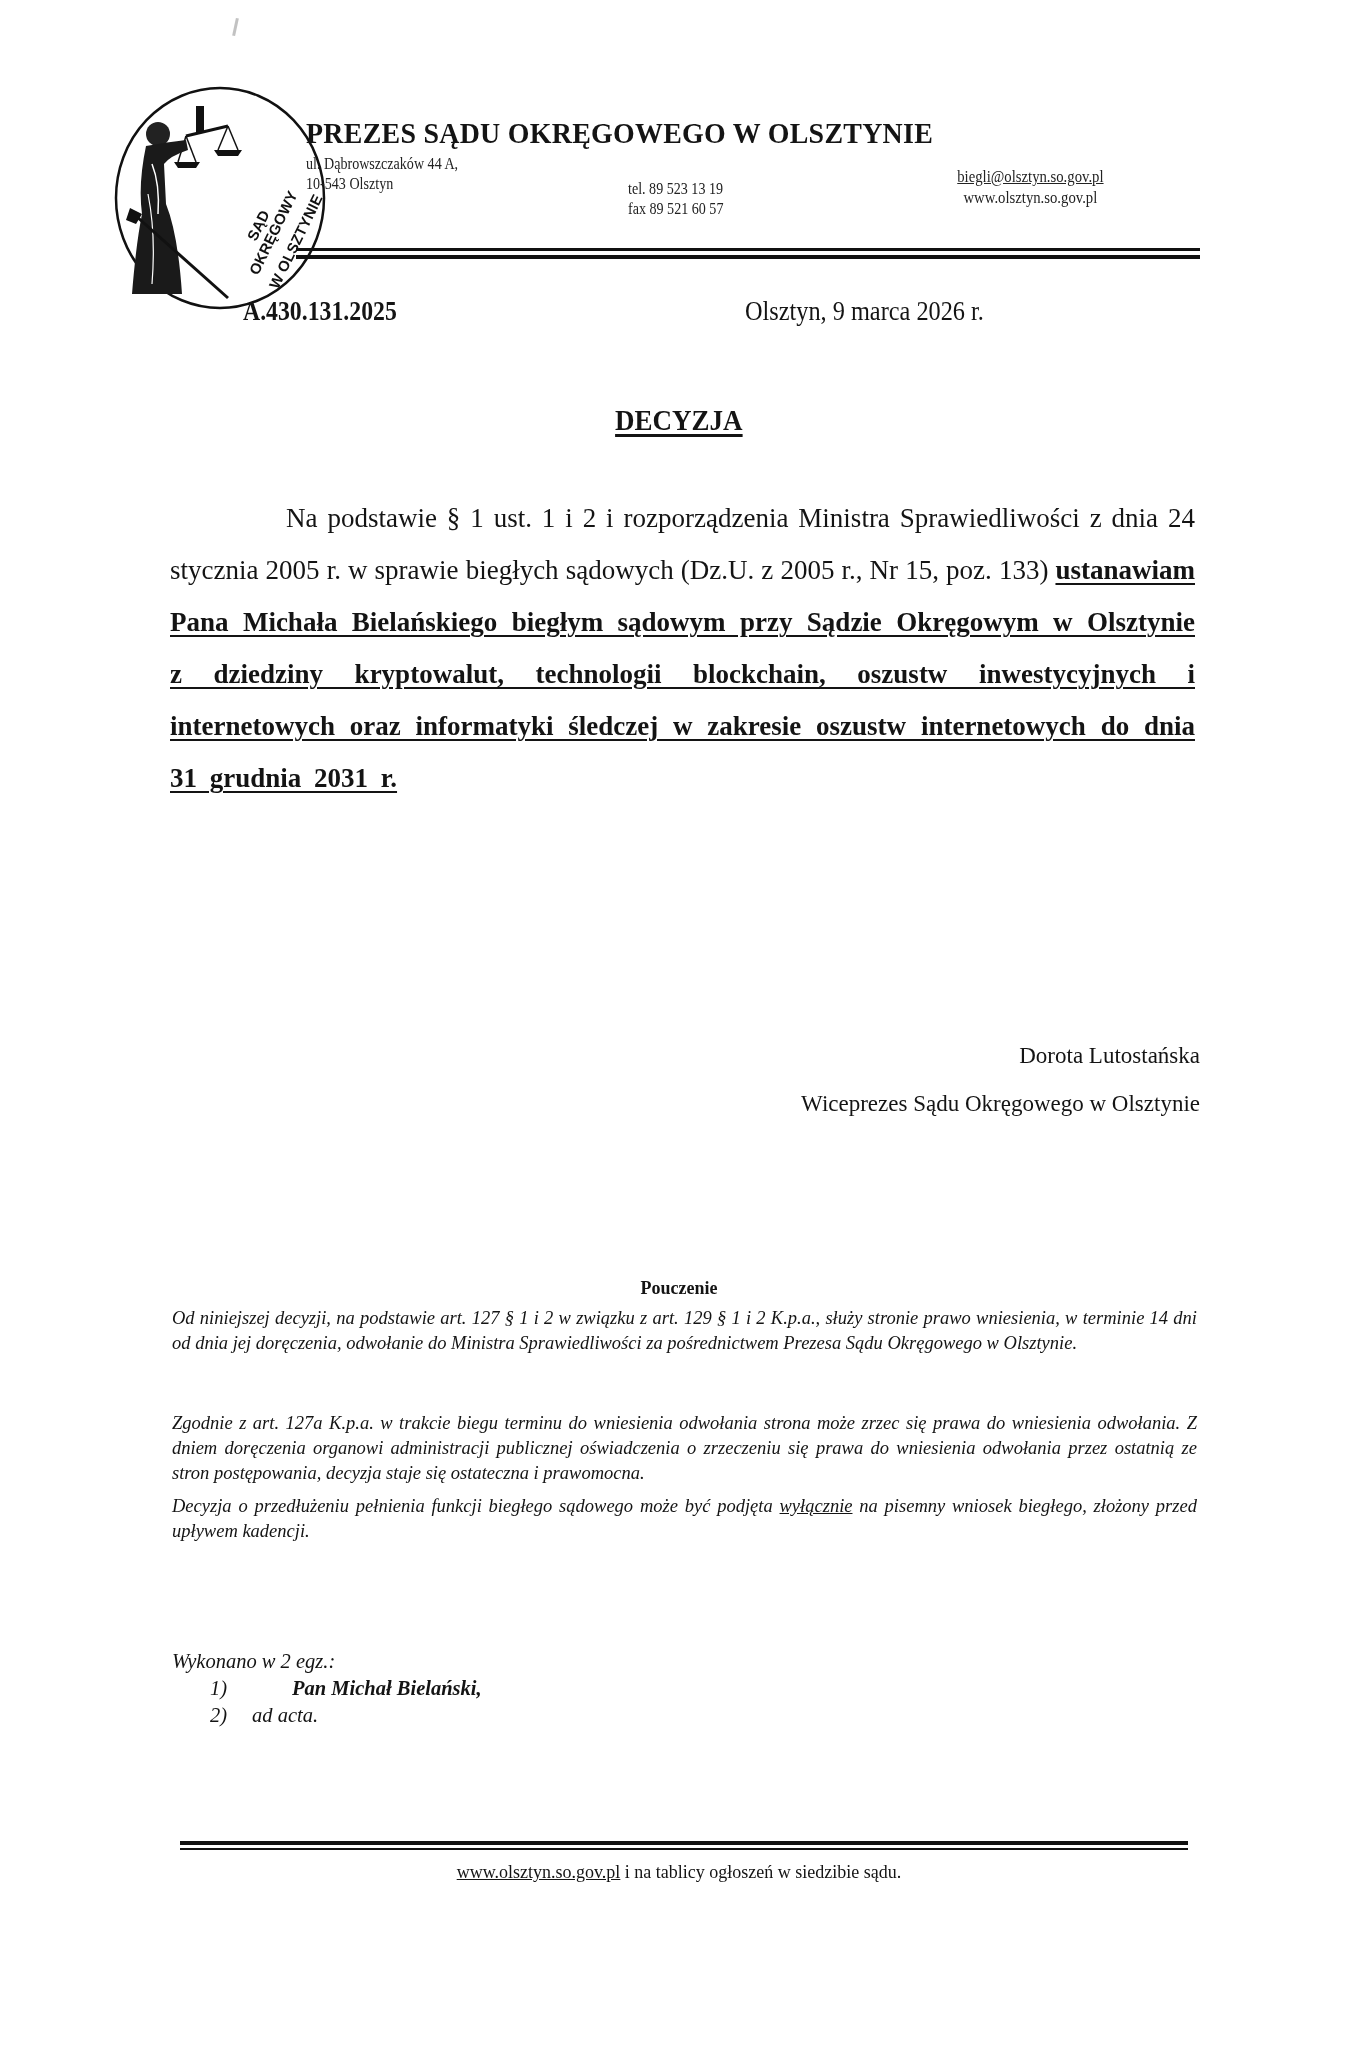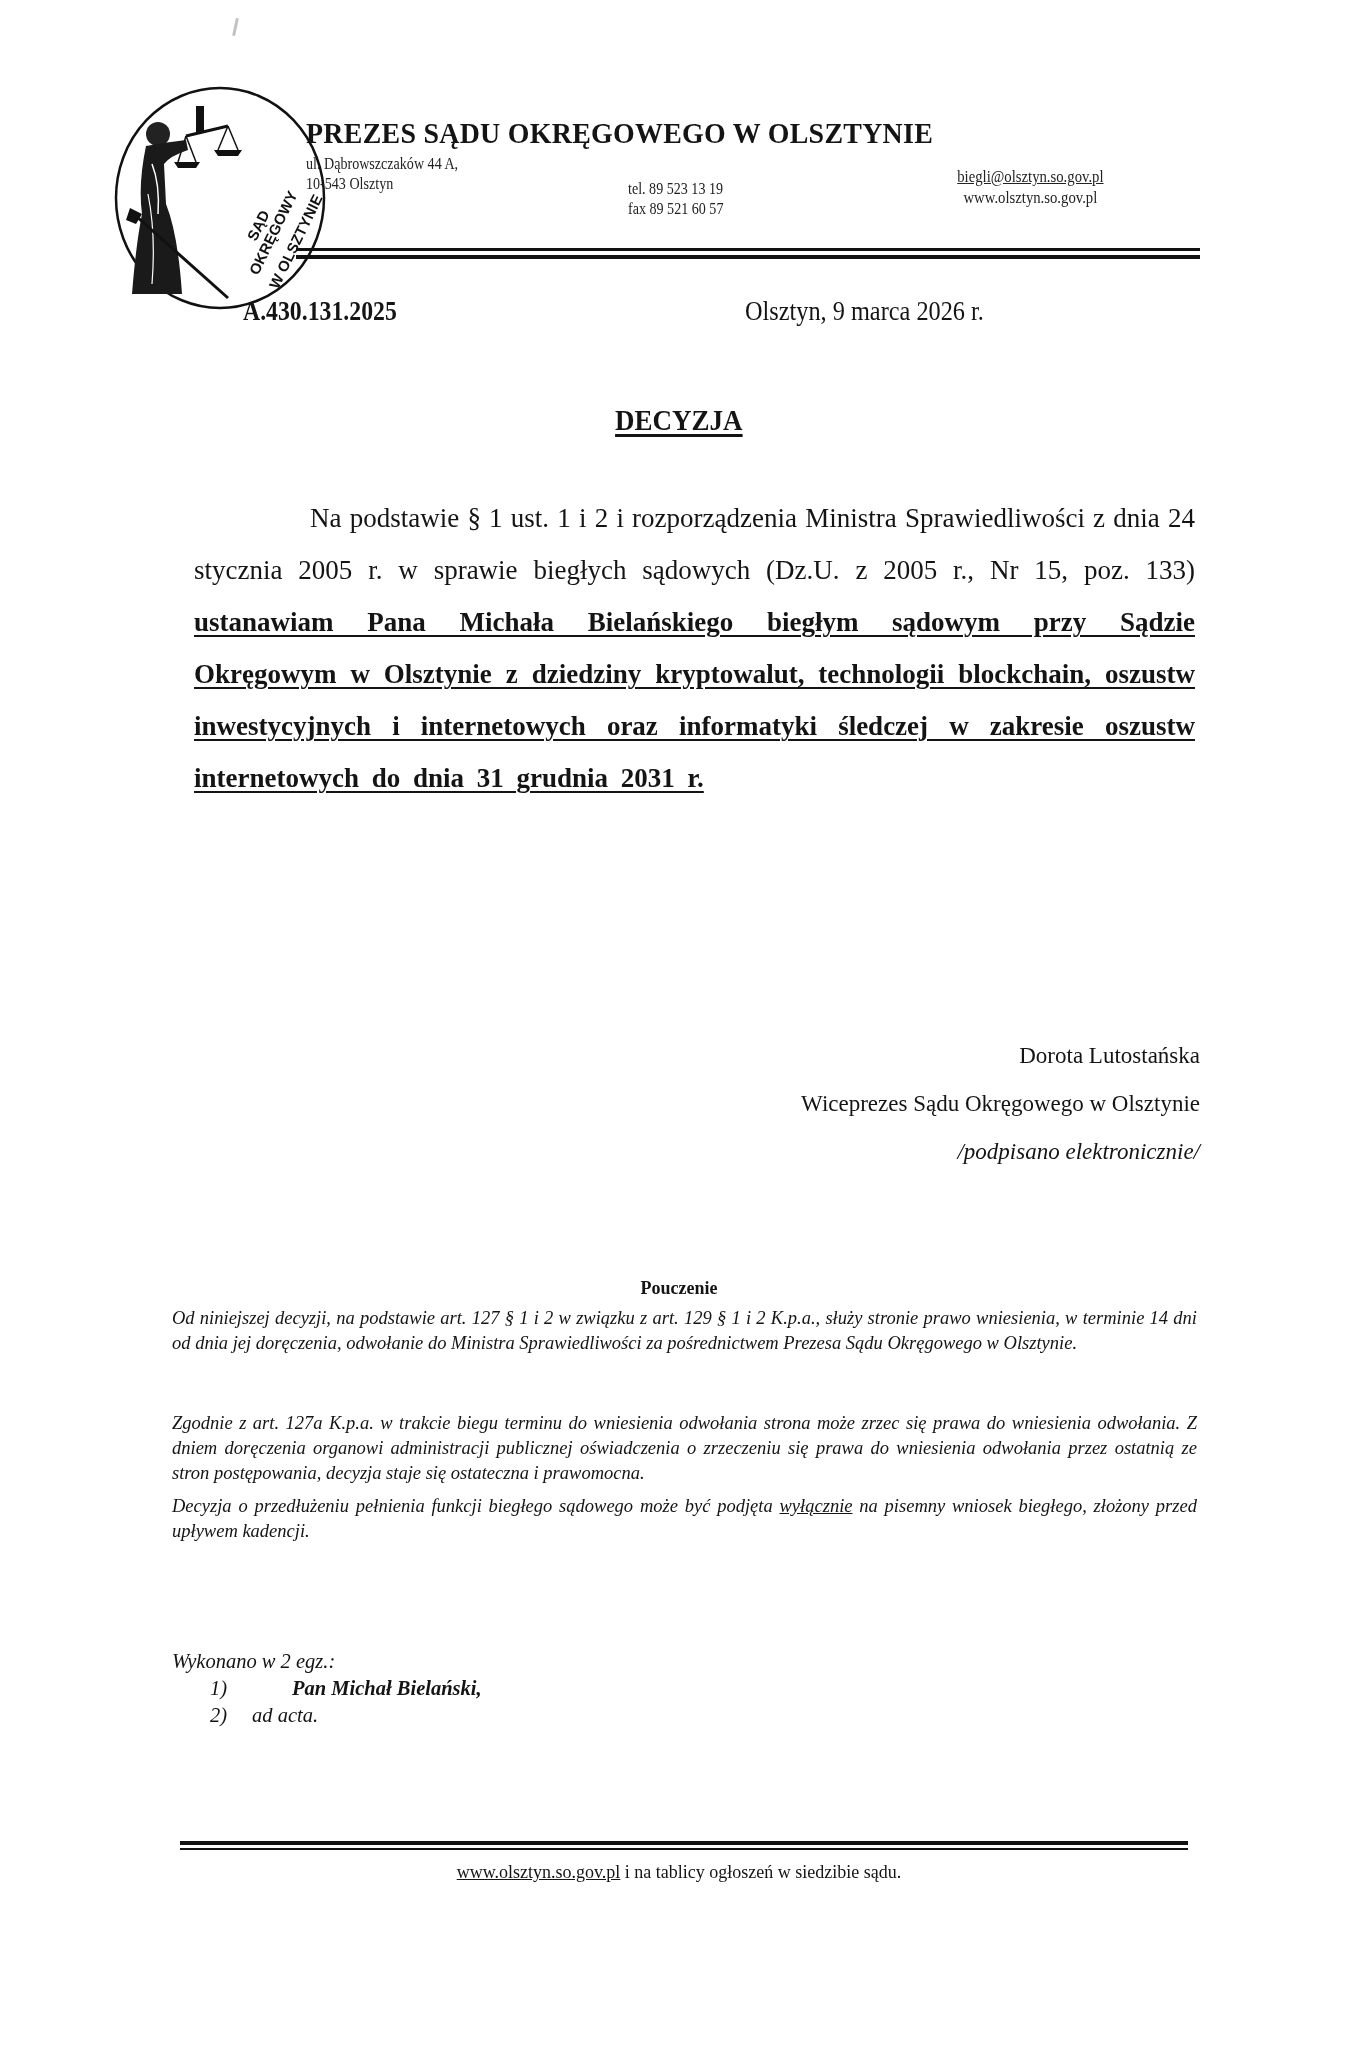--- a/index.html
+++ b/index.html
@@ -28,21 +28,21 @@
          transform-origin: left top; }
   .place-date { left: 745px; top: 296px; font-size: 27px; transform: scaleX(0.9); transform-origin: left top; }
 
   .doc-title { left: 0; width: 1358px; top: 403px; text-align: center; }
   .doc-title span { display: inline-block; font-size: 30px; font-weight: bold; text-decoration: underline;
                     text-decoration-thickness: 3px; text-underline-offset: 4px; transform: scaleX(0.9); }
 
   
   .body { left: 170px; top: 492px; width: 1025px; font-size: 27px; line-height: 52px; text-align: justify; }
   .body p { margin: 0; text-indent: 0; }
-  .body .indent { text-indent: 116px; margin-left: 24px; }
+  .body .indent { text-indent: 116px; }
   .body .bold-u { font-weight: bold; text-decoration: underline; text-decoration-thickness: 2px;
                   text-underline-offset: 4px; word-spacing: 6px; }
   .para2 { margin-top: 10px !important; }
 
   
   .sig { left: 640px; width: 560px; top: 1032px; text-align: right; font-size: 23px; line-height: 48px; }
   .sig .it { font-style: italic; }
 
   
   .pouc-title { left: 0; width: 1358px; top: 1278px; text-align: center; font-size: 18px; font-weight: bold; }
@@ -118,21 +118,20 @@
 
 <div class="abs doc-title"><span>DECYZJA</span></div>
 
 <div class="abs body">
   <p class="indent"><span>Na podstawie § 1 ust. 1 i 2 i rozporządzenia Ministra Sprawiedliwości z dnia 24 stycznia 2005 r. w sprawie biegłych sądowych (Dz.U. z 2005 r., Nr 15, poz. 133) </span><span class="bold-u">ustanawiam Pana Michała Bielańskiego biegłym sądowym przy Sądzie Okręgowym w Olsztynie z dziedziny kryptowalut, technologii blockchain, oszustw inwestycyjnych i internetowych oraz informatyki śledczej w zakresie oszustw internetowych do dnia 31 grudnia 2031 r.</span></p>
 </div>
 
 <div class="abs sig">
   <div>Dorota Lutostańska</div>
   <div>Wiceprezes Sądu Okręgowego w Olsztynie</div>
-  <div class="it">/podpisano elektronicznie/</div>
 </div>
 
 <div class="abs pouc-title">Pouczenie</div>
 <div class="abs pouc pouc1">Od niniejszej decyzji, na podstawie art. 127 § 1 i 2 w związku z art. 129 § 1 i 2 K.p.a., służy stronie prawo wniesienia, w terminie 14 dni od dnia jej doręczenia, odwołanie do Ministra Sprawiedliwości za pośrednictwem Prezesa Sądu Okręgowego w Olsztynie.</div>
 <div class="abs pouc pouc2">Zgodnie z art. 127a K.p.a. w trakcie biegu terminu do wniesienia odwołania strona może zrzec się prawa do wniesienia odwołania. Z dniem doręczenia organowi administracji publicznej oświadczenia o zrzeczeniu się prawa do wniesienia odwołania przez ostatnią ze stron postępowania, decyzja staje się ostateczna i prawomocna.</div>
 <div class="abs pouc pouc3"><span>Decyzja o przedłużeniu pełnienia funkcji biegłego sądowego może być podjęta </span><span class="u">wyłącznie</span><span> na pisemny wniosek biegłego, złożony przed upływem kadencji.</span></div>
 
 <div class="abs copies">
   <div>Wykonano w 2 egz.:</div>
   <div class="item"><span class="num">1)</span><span class="b">Pan Michał Bielański,</span></div>

